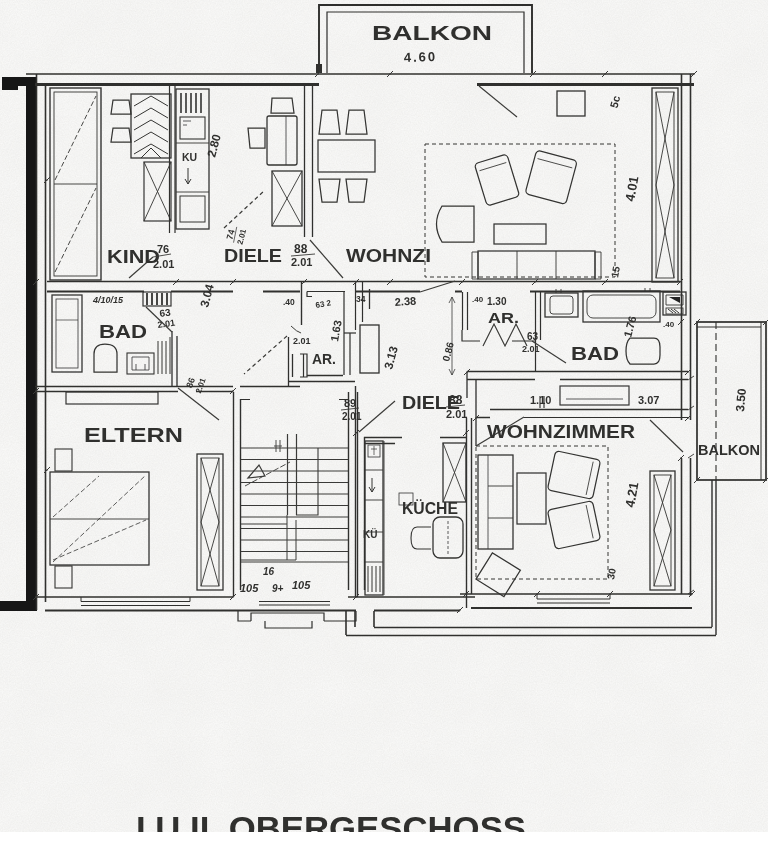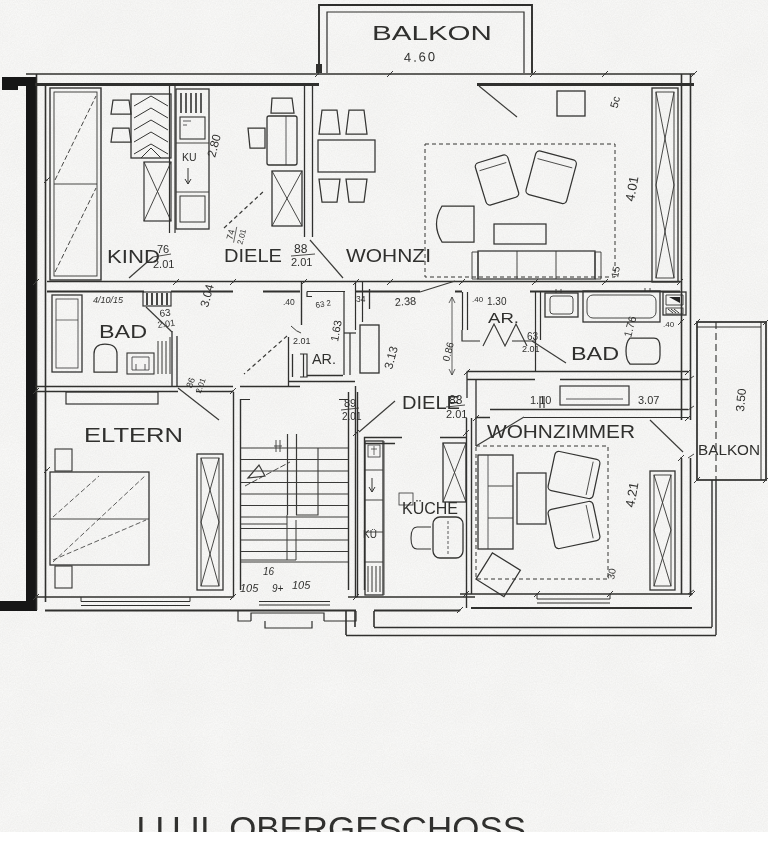--- a/index.html
+++ b/index.html
@@ -1,16 +1,16 @@
 <!DOCTYPE html>
 <html><head>
 <meta charset="utf-8">
 <style>
 html,body{margin:0;padding:0;background:#ffffff;}
-#page{width:768px;height:832px;position:relative;background:#fcfcfb;overflow:hidden;}
+#page{width:768px;height:832px;position:relative;background:#fcfcfb;overflow:hidden;font-weight:bold;}
 svg{position:absolute;top:0;left:0;filter:blur(0.38px);}
 text{font-family:"Liberation Sans",sans-serif;fill:#30302e;}
 </style>
 </head>
 <body>
 <div id="page">
 <svg width="768" height="848" viewBox="0 0 768 848" fill="none" stroke-linecap="butt">
 <defs>
         <filter id="paper" x="0" y="0" width="100%" height="100%">
 <feTurbulence type="fractalNoise" baseFrequency="0.85" numOctaves="2" seed="11"></feTurbulence>

